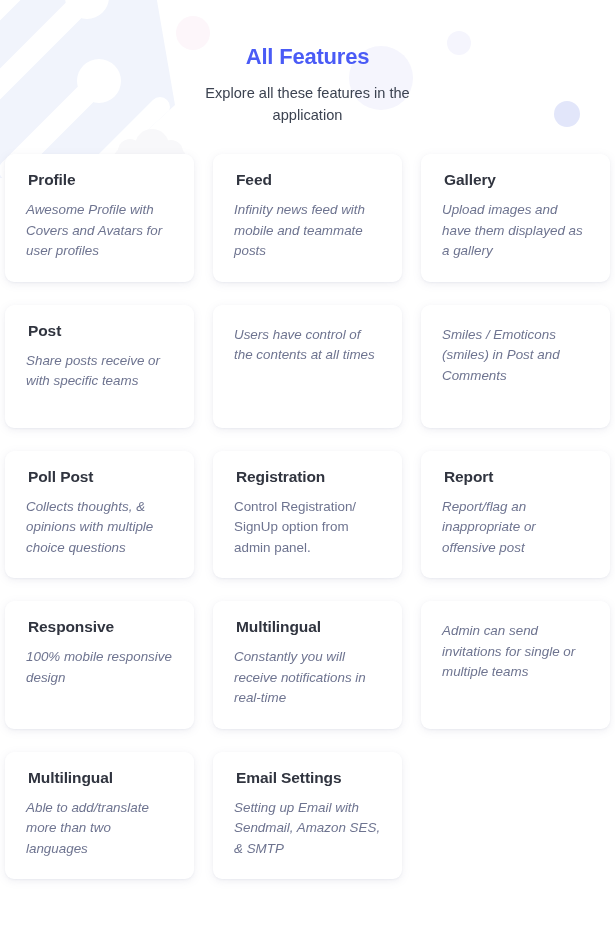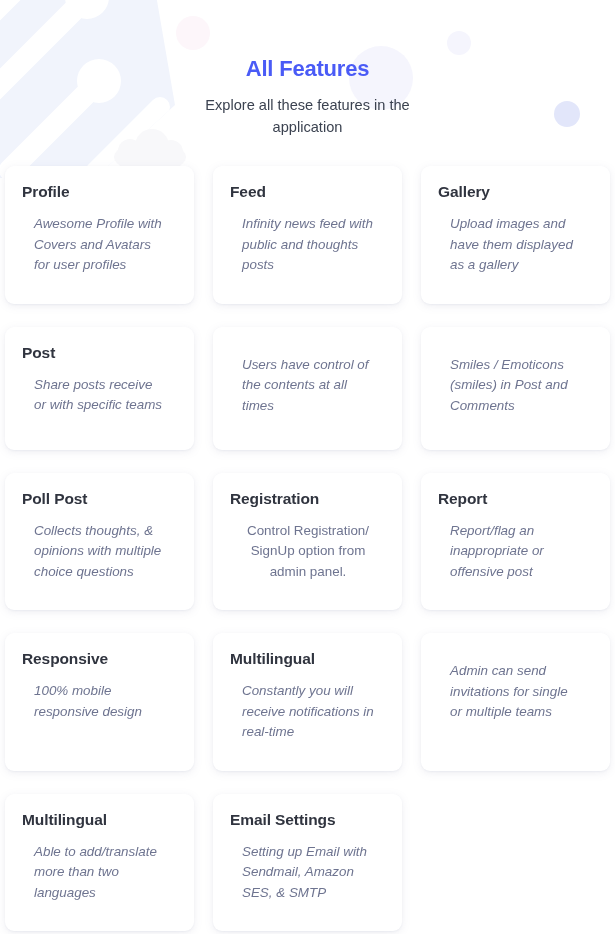--- a/index.html
+++ b/index.html
@@ -22,21 +22,21 @@
     top: 0;
     width: 615px;
     height: 200px;
     pointer-events: none;
   }
 
   
   #page-header {
     position: relative;
     z-index: 2;
-    padding-top: 56px;
+    padding-top: 44px;
     text-align: center;
   }
   #page-title {
     margin: 0;
     font-size: 22px;
     font-weight: bold;
     letter-spacing: -0.2px;
     color: #4A5BF6;
     line-height: 26px;
   }
@@ -69,32 +69,31 @@
     min-height: 123px;
     box-sizing: border-box;
     padding: 16px 16px 16px 17px;
   }
   .feature-title {
     font-size: 15.5px;
     font-weight: bold;
     color: #30343f;
     line-height: 20px;
     letter-spacing: -0.1px;
-    margin: 0 0 10px 0;
+    margin: 0 0 10px 6px;
   }
   .feature-desc {
     font-size: 13.4px;
     font-style: italic;
     color: #6e7490;
     line-height: 20.5px;
-    margin: 12px;
+    margin: 4px;
   }
   .feature-desc.upright {
     font-style: normal;
-    text-align: center;
   }
   .card-empty {
     background: transparent;
     box-shadow: none;
   }
 </style>
 </head>
 <body>
 
 <div id="decor-layer">
@@ -147,21 +146,21 @@
   <p id="page-subtitle">Explore all these features in the application</p>
 </div>
 
 <div id="features-grid">
     <div class="feature-card">
       <div class="feature-title">Profile</div>
       <div class="feature-desc">Awesome Profile with Covers and Avatars for user profiles</div>
     </div>
     <div class="feature-card">
       <div class="feature-title">Feed</div>
-      <div class="feature-desc">Infinity news feed with public and thoughts posts</div>
+      <div class="feature-desc">Infinity news feed with mobile and teammate posts</div>
     </div>
     <div class="feature-card">
       <div class="feature-title">Gallery</div>
       <div class="feature-desc">Upload images and have them displayed as a gallery</div>
     </div>
     <div class="feature-card">
       <div class="feature-title">Post</div>
       <div class="feature-desc">Share posts receive or with specific teams</div>
     </div>
     <div class="feature-card">

